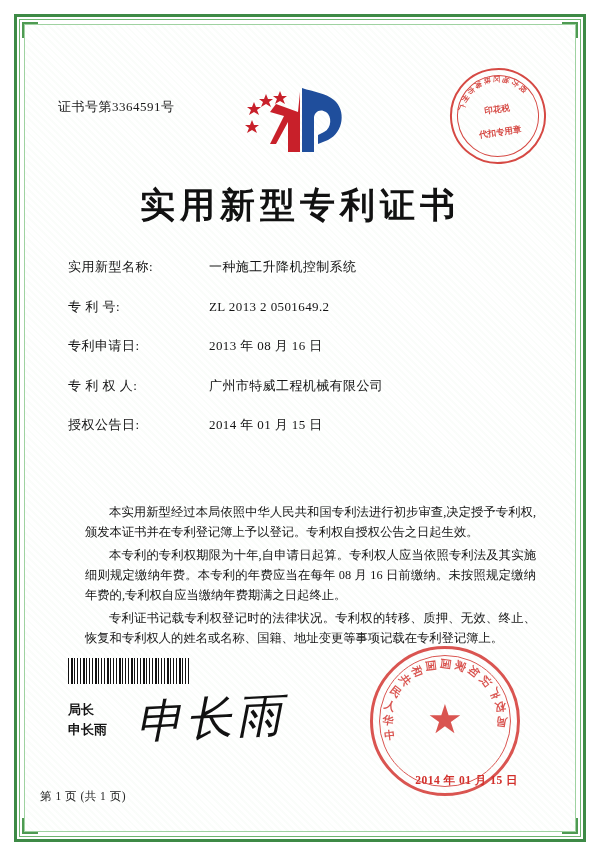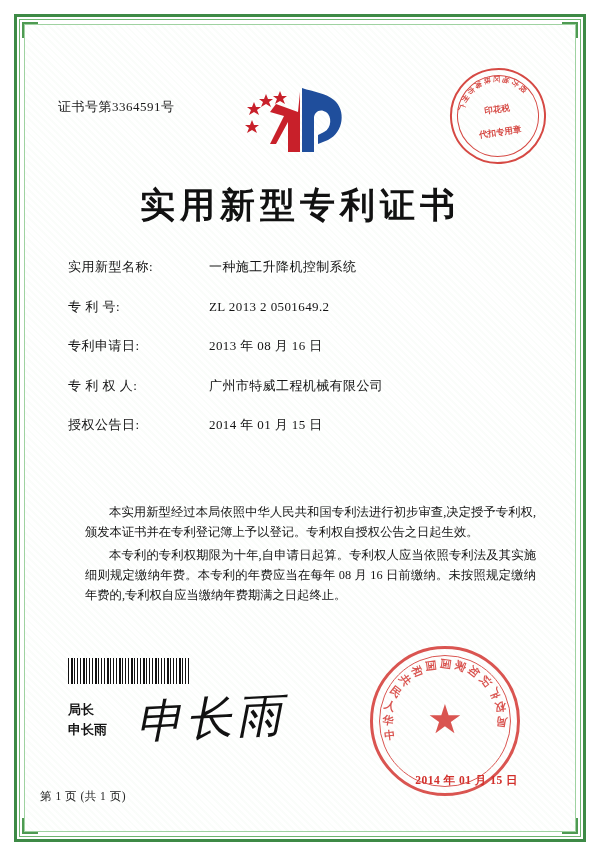--- a/index.html
+++ b/index.html
@@ -359,20 +359,21 @@
       </div>
       <div class="field">
         <div class="label">授权公告日:</div>
         <div class="value">2014 年 01 月 15 日</div>
       </div>
     </div>
 
     <div class="body-text">
       <p>本实用新型经过本局依照中华人民共和国专利法进行初步审查,决定授予专利权,颁发本证书并在专利登记簿上予以登记。专利权自授权公告之日起生效。</p>
       <p>本专利的专利权期限为十年,自申请日起算。专利权人应当依照专利法及其实施细则规定缴纳年费。本专利的年费应当在每年 08 月 16 日前缴纳。未按照规定缴纳年费的,专利权自应当缴纳年费期满之日起终止。</p>
+      <p>专利证书记载专利权登记时的法律状况。专利权的转移、质押、无效、终止、恢复和专利权人的姓名或名称、国籍、地址变更等事项记载在专利登记簿上。</p>
     </div>
 
     <div class="barcode"></div>
 
     <div class="sign-block">
       <div>局长</div>
       <div>申长雨</div>
     </div>
     <div class="handwriting">申长雨</div>
 

